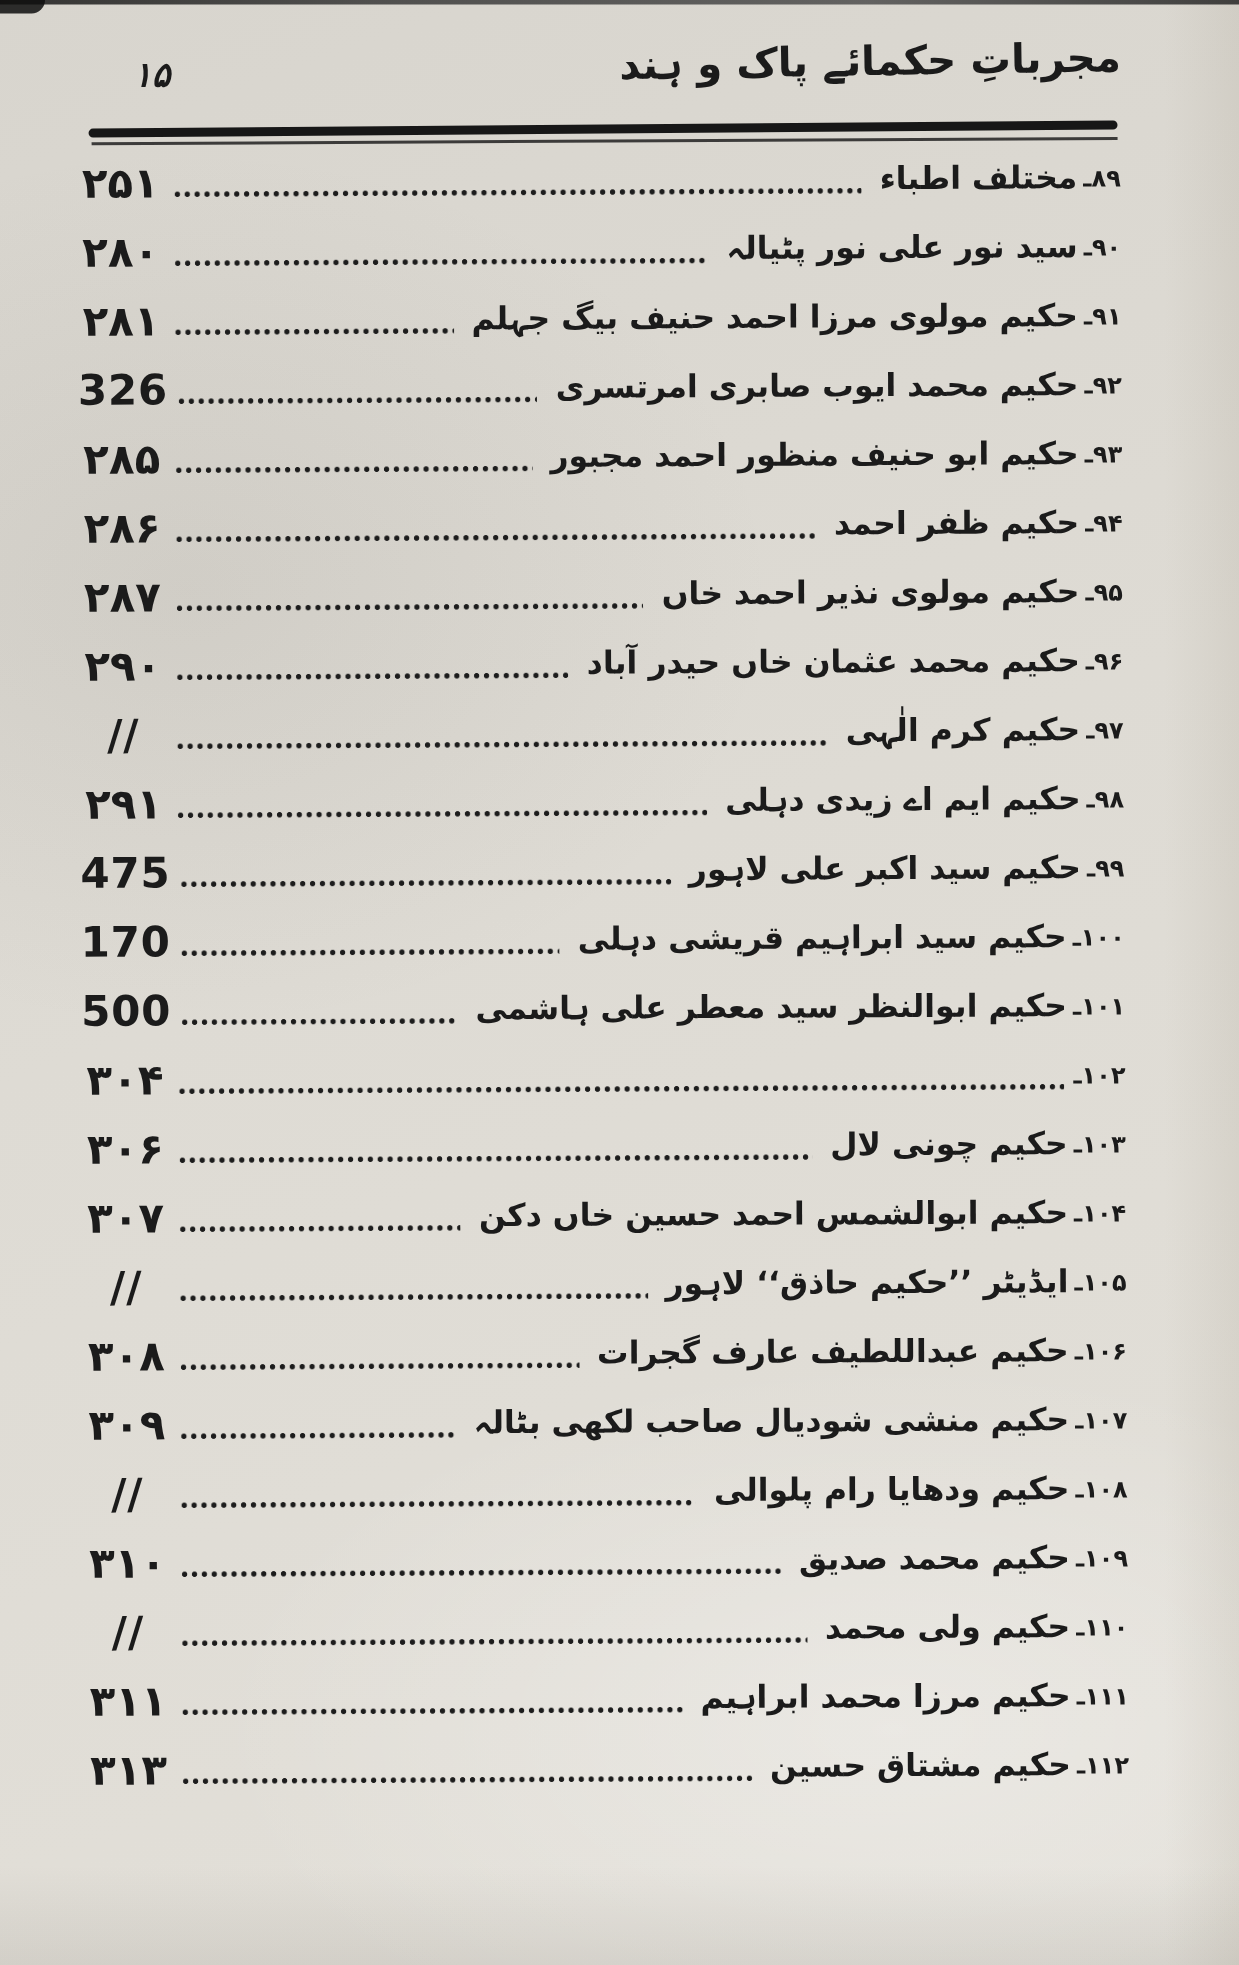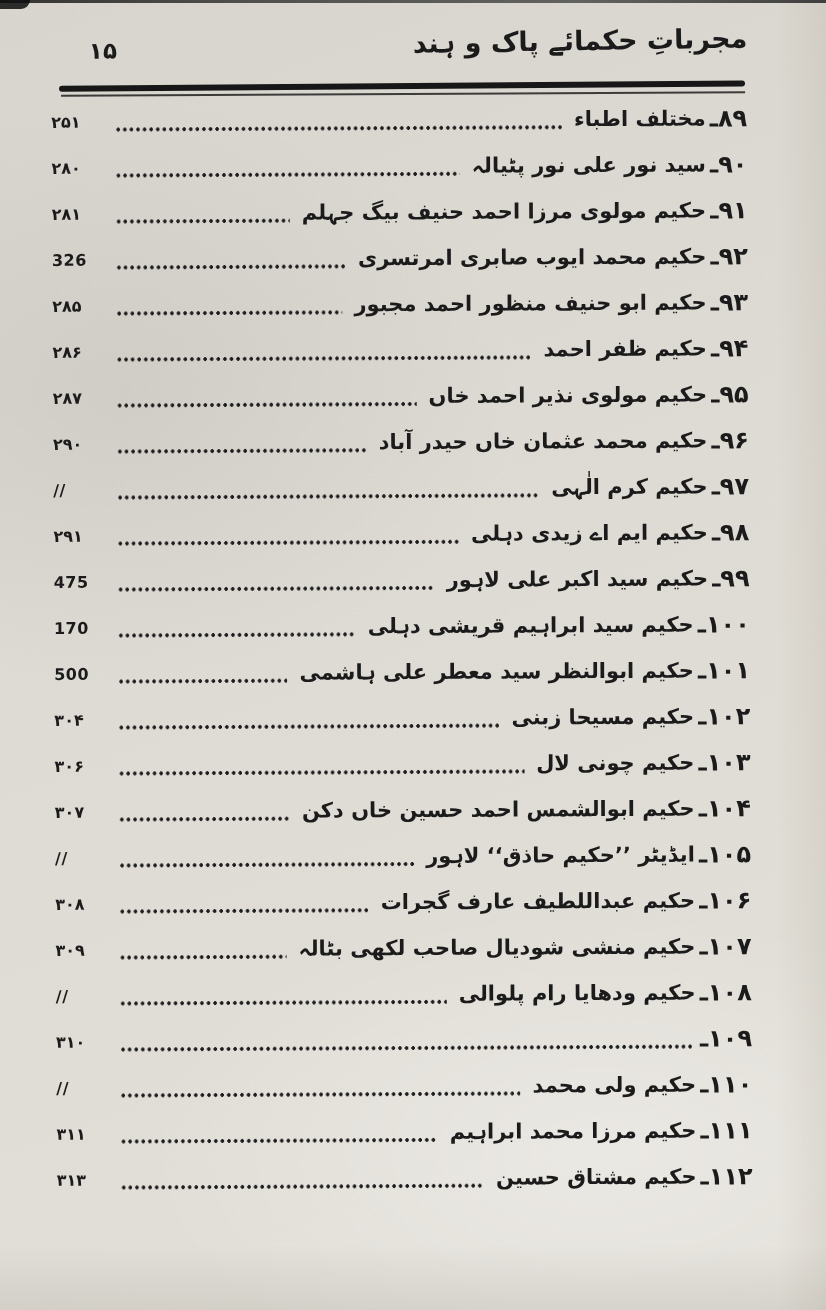--- a/index.html
+++ b/index.html
@@ -22,53 +22,53 @@
     background:linear-gradient(90deg,#0c0c0c,#2e2e2e 30%,#454545 70%,#1b1b1b);
     opacity:.8;
   }
   .corner-smudge{
     position:absolute;top:0;left:0;width:30px;height:9px;background:#0e0e0e;
     border-radius:0 0 10px 0;opacity:.85;
   }
   .content{position:absolute;inset:0;transform:rotate(-0.3deg);}
   .hdr-num{
     position:absolute;top:36px;left:92px;
-    font-size:23px;font-weight:bold;letter-spacing:1px;
+    font-size:23px;font-weight:bold;letter-spacing:1px;font-style:italic;
   }
   .hdr-title{
     position:absolute;top:26px;right:76px;
     font-size:27px;font-weight:bold;direction:rtl;white-space:nowrap;
     transform:rotate(-0.6deg);
   }
   .rule-thick{
     position:absolute;top:83px;left:62px;width:686px;height:6px;
     background:#171717;border-radius:3px;
     transform:rotate(-0.15deg);
   }
   .rule-thin{
     position:absolute;top:93px;left:64px;width:684px;height:2px;
     background:#202020;opacity:.85;
   }
   .toc{
     position:absolute;top:97px;left:54px;width:696px;direction:rtl;
   }
   .row{display:flex;align-items:center;height:46px;}
   .serial{
-    font-size:24px;font-weight:bold;white-space:nowrap;letter-spacing:.5px;
+    font-size:16px;font-weight:bold;white-space:nowrap;letter-spacing:.5px;
   }
   .name{
     font-size:21px;font-weight:bold;white-space:nowrap;margin:0 4px 0 6px;
   }
   .leader{
     flex:1 1 auto;height:6px;position:relative;top:8px;margin:0 6px;
     background-image:radial-gradient(circle at 3px 3px,#1c1c1c 1.55px,rgba(0,0,0,0) 2.05px);
     background-size:6.6px 6px;background-repeat:repeat-x;
   }
   .pagenum{
-    font-size:16px;font-weight:bold;min-width:58px;text-align:left;
+    font-size:28px;font-weight:bold;min-width:58px;text-align:center;
     white-space:nowrap;letter-spacing:.5px;direction:ltr;
   }
 </style>
 </head>
 <body>
 
 <div class="sheet">
   <div class="top-edge"></div>
   <div class="corner-smudge"></div>
   <div class="content">
@@ -163,21 +163,20 @@
 
   <div class="row">
     <span class="serial">۱۰۱ـ</span>
     <span class="name">حکیم ابوالنظر سید معطر علی ہاشمی</span>
     <span class="leader"></span>
     <span class="pagenum">500</span>
   </div>
 
   <div class="row">
     <span class="serial">۱۰۲ـ</span>
-    <span class="name">حکیم مسیحا زبنی</span>
     <span class="leader"></span>
     <span class="pagenum">۳۰۴</span>
   </div>
 
   <div class="row">
     <span class="serial">۱۰۳ـ</span>
     <span class="name">حکیم چونی لال</span>
     <span class="leader"></span>
     <span class="pagenum">۳۰۶</span>
   </div>
@@ -212,20 +211,21 @@
 
   <div class="row">
     <span class="serial">۱۰۸ـ</span>
     <span class="name">حکیم ودھایا رام پلوالی</span>
     <span class="leader"></span>
     <span class="pagenum">//</span>
   </div>
 
   <div class="row">
     <span class="serial">۱۰۹ـ</span>
+    <span class="name">حکیم محمد صدیق</span>
     <span class="leader"></span>
     <span class="pagenum">۳۱۰</span>
   </div>
 
   <div class="row">
     <span class="serial">۱۱۰ـ</span>
     <span class="name">حکیم ولی محمد</span>
     <span class="leader"></span>
     <span class="pagenum">//</span>
   </div>

